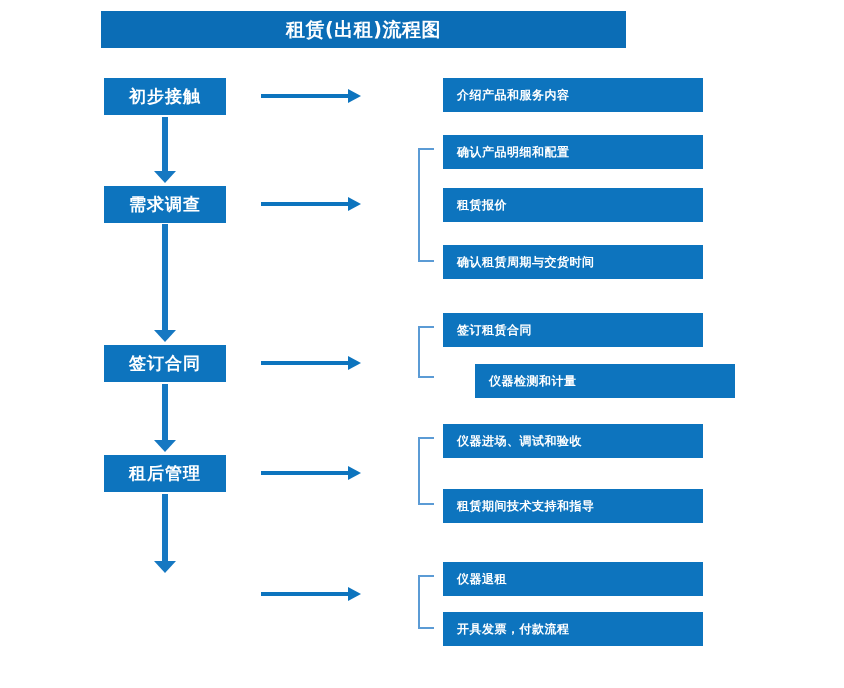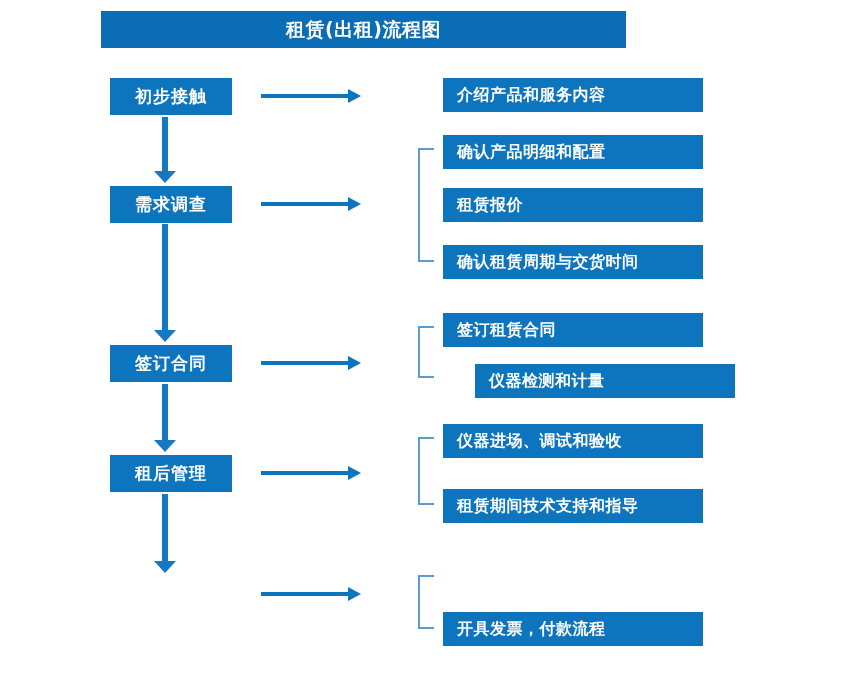--- a/index.html
+++ b/index.html
@@ -41,31 +41,30 @@
     width: 122px;
     height: 37px;
     background: #0d74be;
     color: #ffffff;
     font-size: 17px;
     font-weight: bold;
     display: flex;
     align-items: center;
     justify-content: center;
     letter-spacing: 1px;
-    margin-left: 6px;
   }
 
   .detail-box {
     position: absolute;
     left: 443px;
     width: 260px;
     height: 34px;
     background: #0d74be;
     color: #ffffff;
-    font-size: 16px;
+    font-size: 12px;
     font-weight: bold;
     display: flex;
     align-items: center;
     padding-left: 14px;
     box-sizing: border-box;
     letter-spacing: 0.5px;
   }
 
   
   .h-arrow {
@@ -181,15 +180,16 @@
   <div class="bracket" style="left:418px; top:575px; height:54px;"></div>
 
   <div class="detail-box" style="top:78px;">介绍产品和服务内容</div>
   <div class="detail-box" style="top:135px;">确认产品明细和配置</div>
   <div class="detail-box" style="top:188px;">租赁报价</div>
   <div class="detail-box" style="top:245px;">确认租赁周期与交货时间</div>
   <div class="detail-box" style="top:313px;">签订租赁合同</div>
   <div class="detail-box" style="top:364px;margin-left:32px;">仪器检测和计量</div>
   <div class="detail-box" style="top:424px;">仪器进场、调试和验收</div>
   <div class="detail-box" style="top:489px;">租赁期间技术支持和指导</div>
+  <div class="detail-box" style="top:562px;">仪器退租</div>
   <div class="detail-box" style="top:612px;">开具发票，付款流程</div>
 
 </div>
 
 </body></html>

